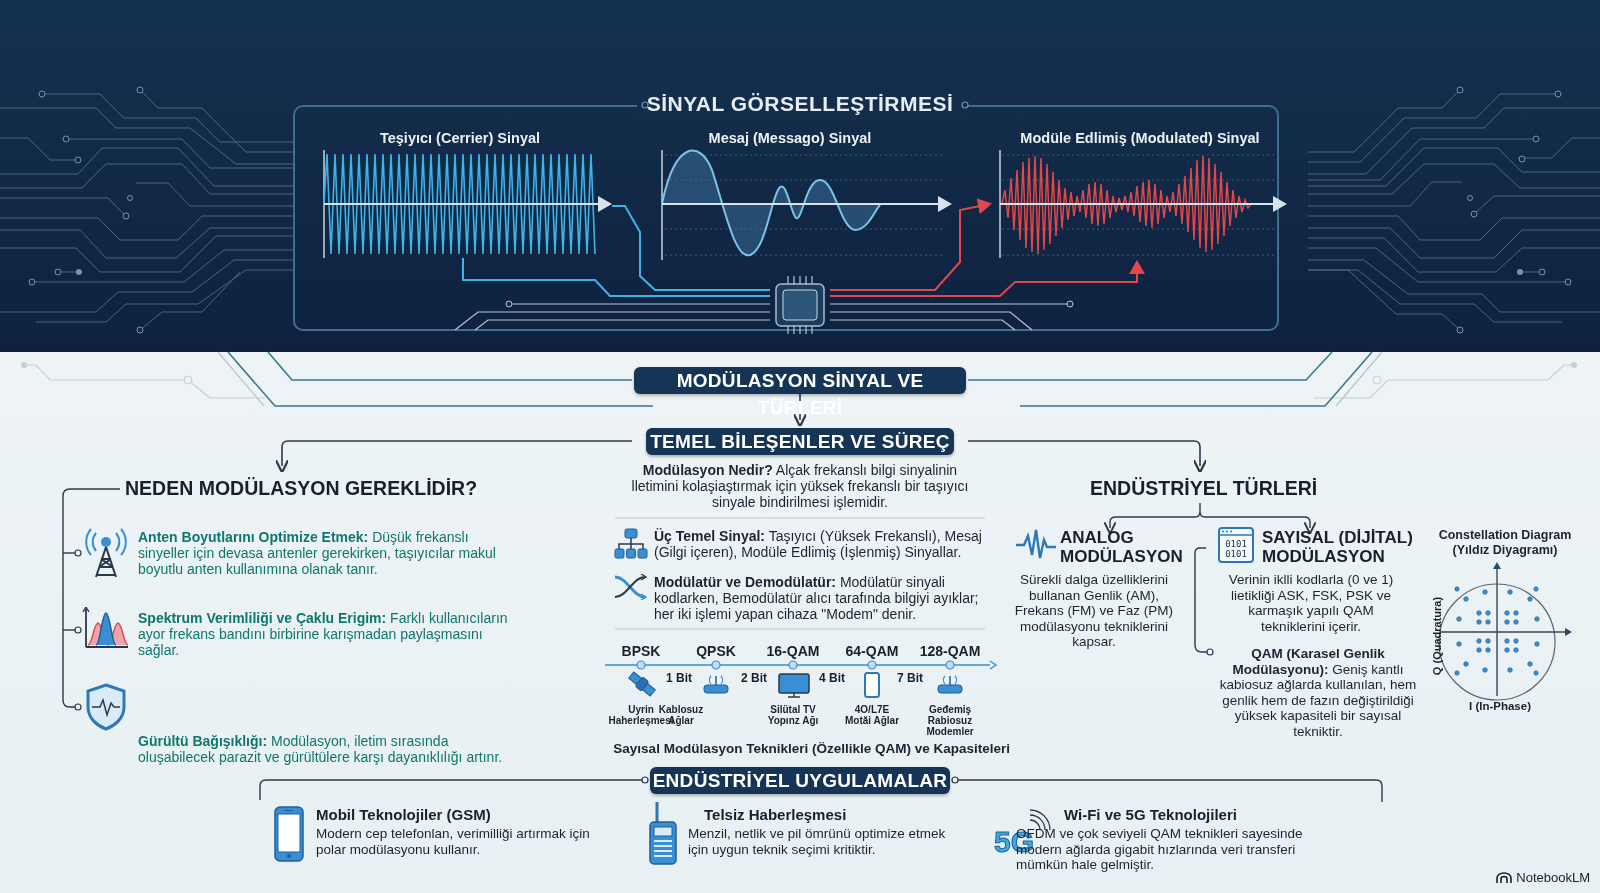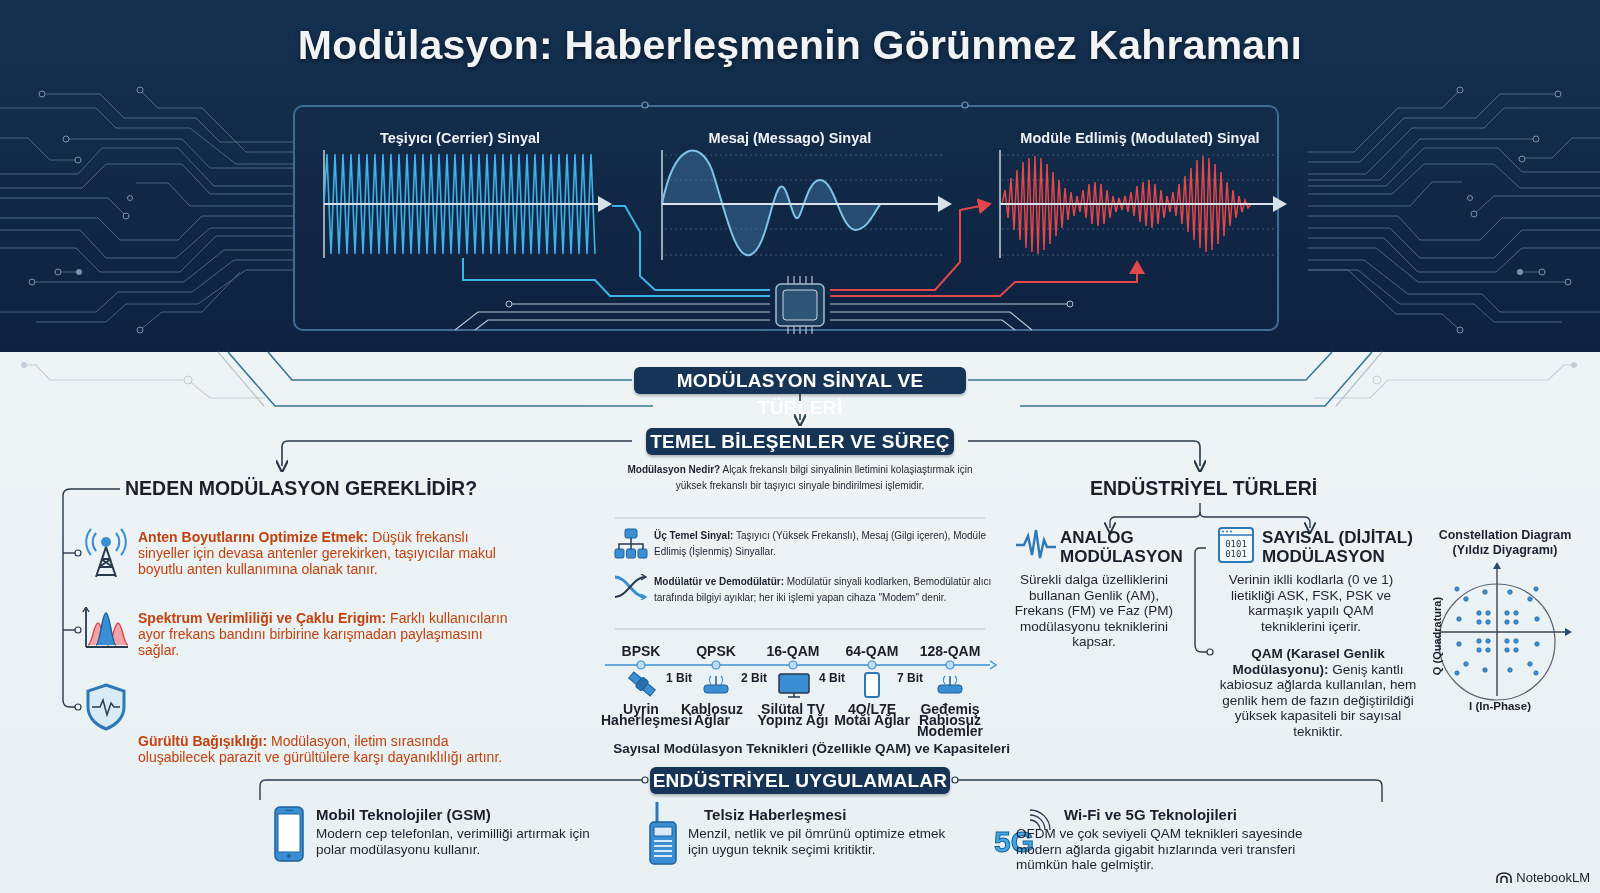--- a/index.html
+++ b/index.html
@@ -22,30 +22,30 @@
     font-size: 21px; font-weight: 700; letter-spacing: 0.5px; }
   .sig-label { position: absolute; color: #eef2f6; font-size: 14.5px; font-weight: 700; text-align: center; }
 
   svg.abs { position: absolute; left: 0; top: 0; }
 
   .pill { position: absolute; background: #163556; color: #fff; font-weight: 700;
     border-radius: 6px; text-align: center; letter-spacing: 0.3px; box-shadow: 0 2px 3px rgba(0,0,0,0.25); }
 
   .h-section { position: absolute; font-weight: 700; color: #1a1f2b; }
 
-  .reason { position: absolute; left: 138px; width: 370px; font-size: 14px; line-height: 16px; color: #c2410c; }
+  .reason { position: absolute; left: 138px; width: 370px; font-size: 14px; line-height: 16px; color: #0f766e; }
   .reason b { font-weight: 700; }
   .icon-box { position: absolute; }
 
-  .center-txt { position: absolute; font-size: 10px; line-height: 16px; color: #1d2230; }
+  .center-txt { position: absolute; font-size: 14px; line-height: 16px; color: #1d2230; }
   .center-txt b { font-weight: 700; }
 
   .mod-label { position: absolute; font-size: 14px; font-weight: 700; color: #1a1f2b; text-align: center; }
   .bit-label { position: absolute; font-size: 12px; font-weight: 700; color: #1a1f2b; }
-  .use-label { position: absolute; font-size: 14px; line-height: 11px; font-weight: 700; color: #1a1f2b; text-align: center; width: 80px; }
+  .use-label { position: absolute; font-size: 10px; line-height: 11px; font-weight: 700; color: #1a1f2b; text-align: center; width: 80px; }
 
   .type-title { position: absolute; font-size: 17px; line-height: 19px; font-weight: 700; color: #1a1f2b; }
   .type-desc { position: absolute; font-size: 13.5px; line-height: 15.5px; color: #1d2230; text-align: center; }
   .type-desc b { font-weight: 700; }
 
   .app-title { position: absolute; font-size: 15px; font-weight: 700; color: #1a1f2b; }
   .app-desc { position: absolute; font-size: 13.5px; line-height: 15.5px; color: #1d2230; }
 
   .brand { position: absolute; right: 10px; bottom: 8px; font-size: 13px; color: #1a1f2b; display: flex; align-items: center; gap: 4px; }
 </style>
@@ -115,23 +115,25 @@
       <circle cx="222" cy="159" r="3"></circle>
         <circle cx="170" cy="198" r="2.5"></circle>
         <circle cx="174" cy="214" r="3"></circle>
       <circle cx="242" cy="272" r="3"></circle>
         <circle cx="268" cy="282" r="3"></circle>
         <circle cx="160" cy="330" r="3"></circle>
     </g>
     <circle cx="220" cy="272" r="3" fill="#7a93aa"></circle>
   </svg>
 
-  <div class="main-title">Modülasyon: Haberleşmenin Görünmez Kahramanı</div>
 
   <div class="viz-frame"></div>
+  <div class="viz-title">
+    <span>SİNYAL GÖRSELLEŞTİRMESİ</span>
+  </div>
   <svg class="abs" width="1600" height="352">
     <circle cx="645" cy="105" r="3" fill="#132d4b" stroke="#6a93b6" stroke-width="1.2"></circle>
     <circle cx="965" cy="105" r="3" fill="#132d4b" stroke="#6a93b6" stroke-width="1.2"></circle>
   </svg>
 
   <div class="sig-label" style="left:330px;width:260px;top:130px;">Teşiyıcı (Cerrier) Sinyal</div>
   <div class="sig-label" style="left:660px;width:260px;top:130px;">Mesaj (Messago) Sinyal</div>
   <div class="sig-label" style="left:1000px;width:280px;top:130px;">Modüle Edlimiş (Modulated) Sinyal</div>
 
   <svg class="abs" width="1600" height="352">
@@ -440,21 +442,21 @@
     <rect x="938" y="685" width="24" height="8" rx="3" fill="#3a8fd4" stroke="#1d5f9a"></rect>
     <line x1="950" y1="685" x2="950" y2="676" stroke="#1d5f9a" stroke-width="1.5"></line>
     <path d="M945 676 A6 6 0 0 0 945 684 M955 676 A6 6 0 0 1 955 684" stroke="#3a8fd4" fill="none" stroke-width="1.2"></path>
   </g>
 </svg>
 
 <div class="use-label" style="left:601px;top:704px;">
   <div>Uyrin</div>
     <div>Haherleşmesi</div>
 </div>
-<div class="use-label" style="left:672px;top:704px;">
+<div class="use-label" style="left:641px;top:704px;">
   <div>Kablosuz</div>
     <div>Ağlar</div>
 </div>
 <div class="use-label" style="left:753px;top:704px;">
   <div>Silütal TV</div>
     <div>Yopınz Ağı</div>
 </div>
 <div class="use-label" style="left:832px;top:704px;">
   <div>4O/L7E</div>
     <div>Motăi Ağlar</div>

